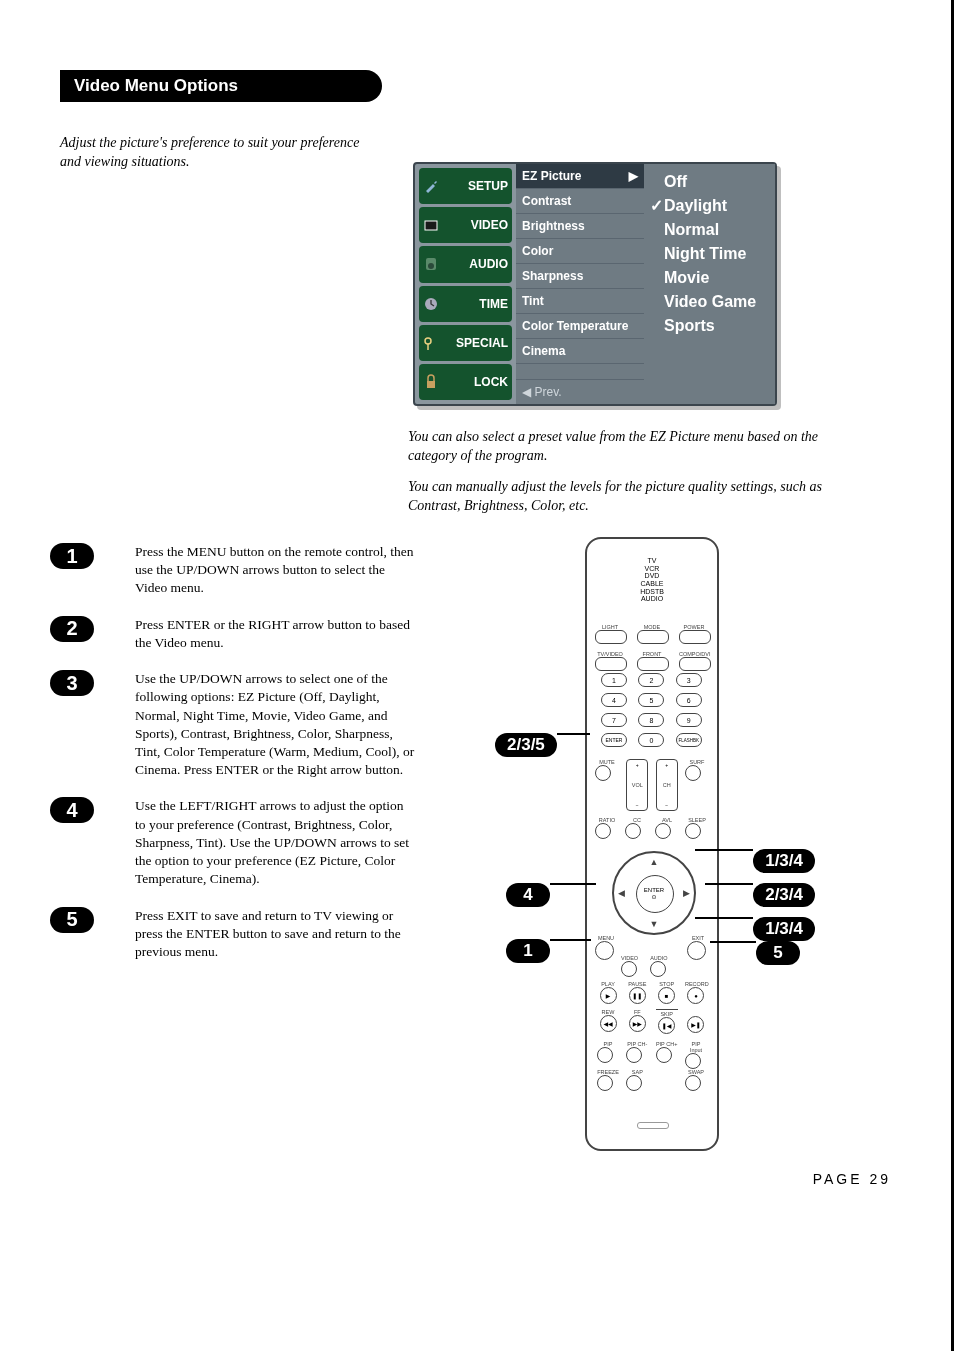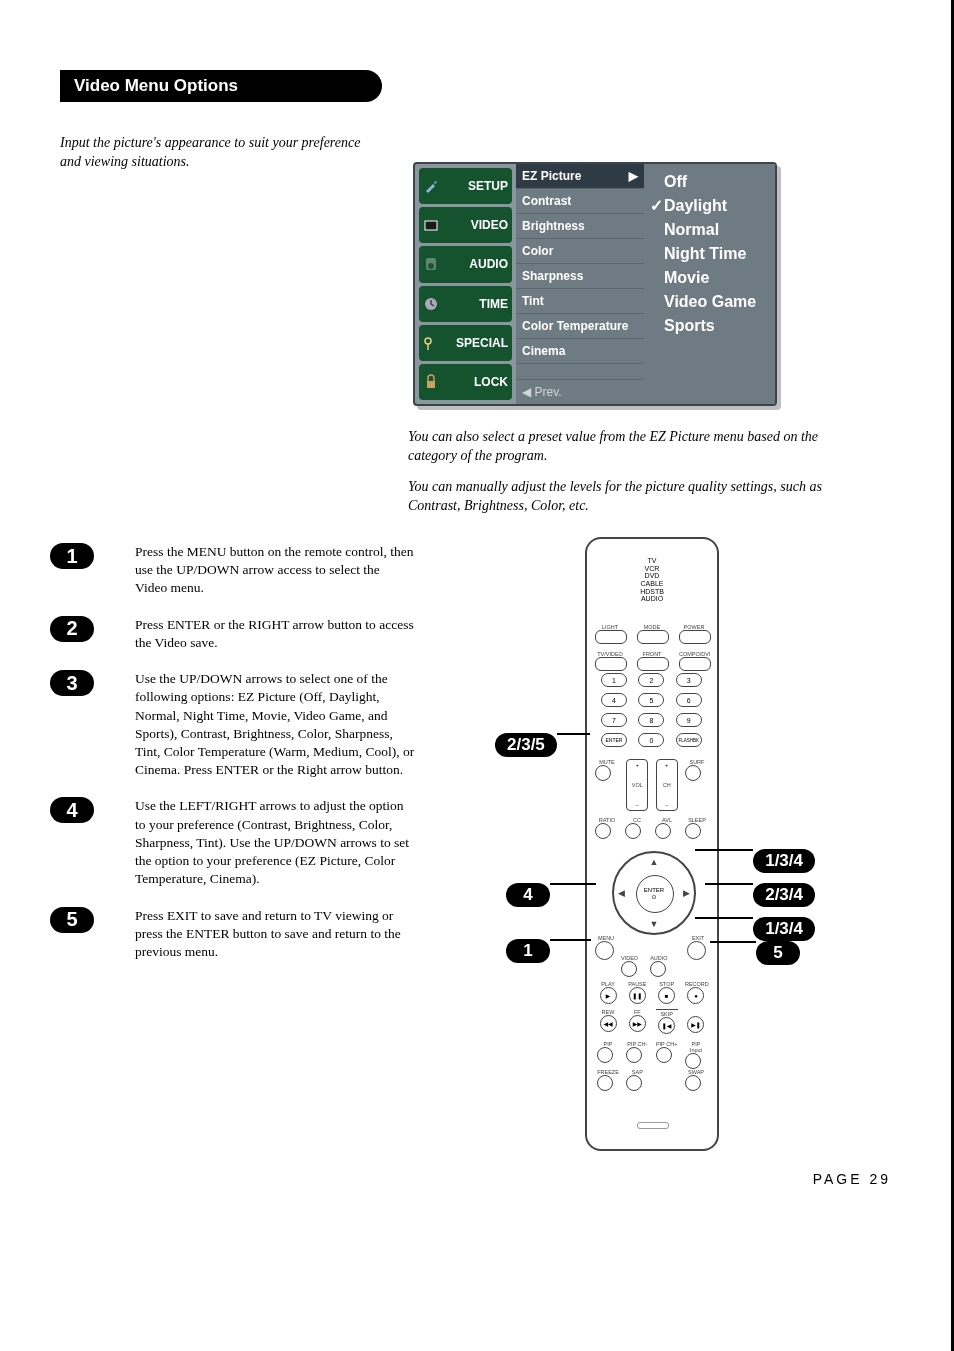--- a/index.html
+++ b/index.html
@@ -402,21 +402,21 @@
     font-size: 14px;
   }
 </style>
 </head>
 <body>
 
 <div class="page">
 
   <div class="section-title">Video Menu Options</div>
 
-  <div class="intro">Input the picture's appearance to suit your preference and viewing situations.</div>
+  <div class="intro">Adjust the picture's preference to suit your preference and viewing situations.</div>
 
   
   <div class="osd">
     <div class="osd-col1">
       <div class="osd-tab">
         <span class="icon">
           <svg viewBox="0 0 16 16">
               <path d="M3 13 L10 6 L12 8 L5 15 Z M11 5 L13 3 L14 4 L12 6 Z" fill="#8fb6d6"></path>
             </svg>
         </span>
@@ -510,25 +510,25 @@
 
   <div class="osd-caption">
     <p>You can also select a preset value from the EZ Picture menu based on the category of the program.</p>
     <p>You can manually adjust the levels for the picture quality settings, such as Contrast, Brightness, Color, etc.</p>
   </div>
 
   
   <div class="steps">
     <div class="step">
       <div class="step-badge"><span class="badge">1</span></div>
-      <div class="step-text">Press the MENU button on the remote control, then use the UP/DOWN arrow access to select the Video menu.</div>
+      <div class="step-text">Press the MENU button on the remote control, then use the UP/DOWN arrows button to select the Video menu.</div>
     </div>
     <div class="step">
       <div class="step-badge"><span class="badge">2</span></div>
-      <div class="step-text">Press ENTER or the RIGHT arrow button to access the Video save.</div>
+      <div class="step-text">Press ENTER or the RIGHT arrow button to based the Video menu.</div>
     </div>
     <div class="step">
       <div class="step-badge"><span class="badge">3</span></div>
       <div class="step-text">Use the UP/DOWN arrows to select one of the following options: EZ Picture (Off, Daylight, Normal, Night Time, Movie, Video Game, and Sports), Contrast, Brightness, Color, Sharpness, Tint, Color Temperature (Warm, Medium, Cool), or Cinema. Press ENTER or the Right arrow button.</div>
     </div>
     <div class="step">
       <div class="step-badge"><span class="badge">4</span></div>
       <div class="step-text">Use the LEFT/RIGHT arrows to adjust the option to your preference (Contrast, Brightness, Color, Sharpness, Tint). Use the UP/DOWN arrows to set the option to your preference (EZ Picture, Color Temperature, Cinema).</div>
     </div>
     <div class="step">

